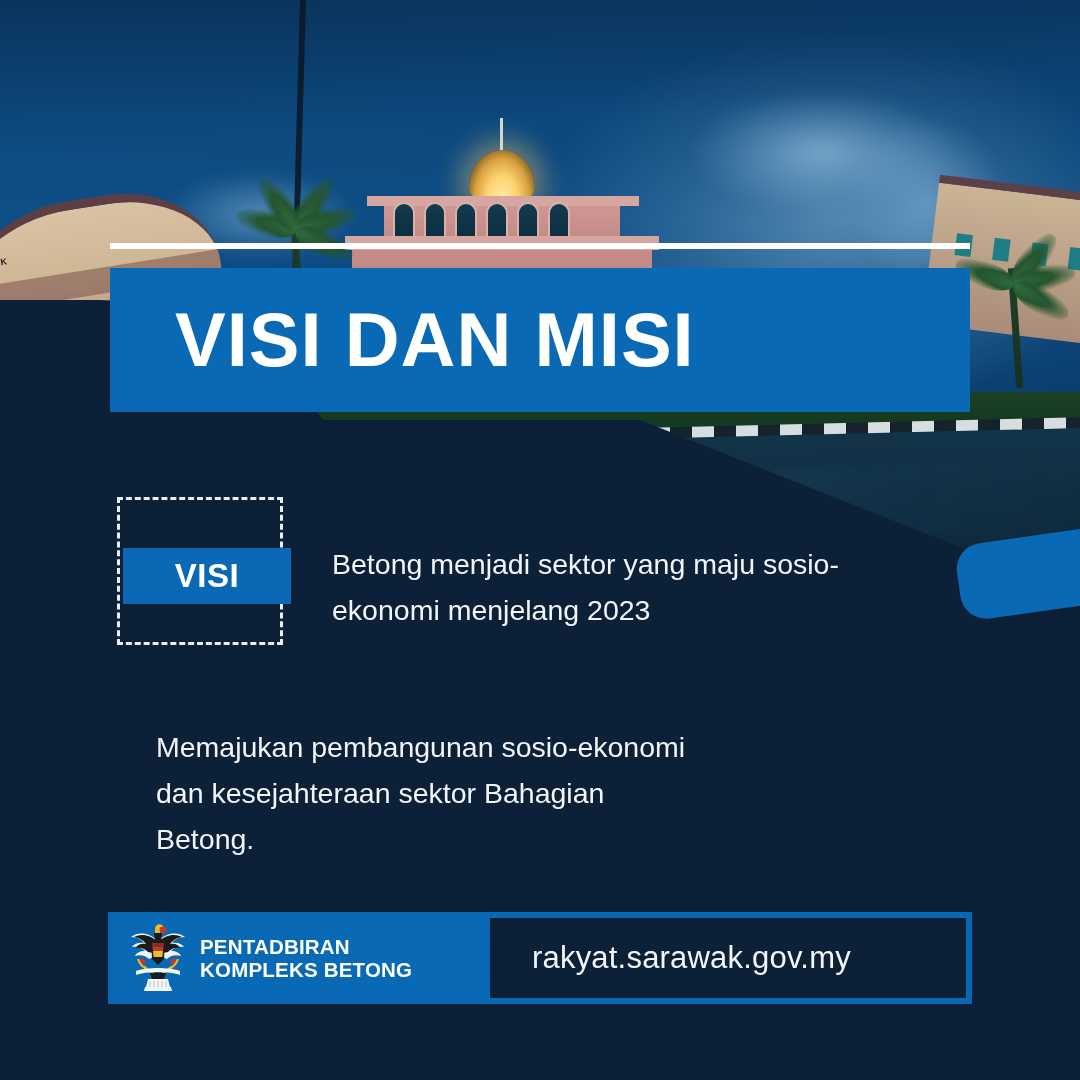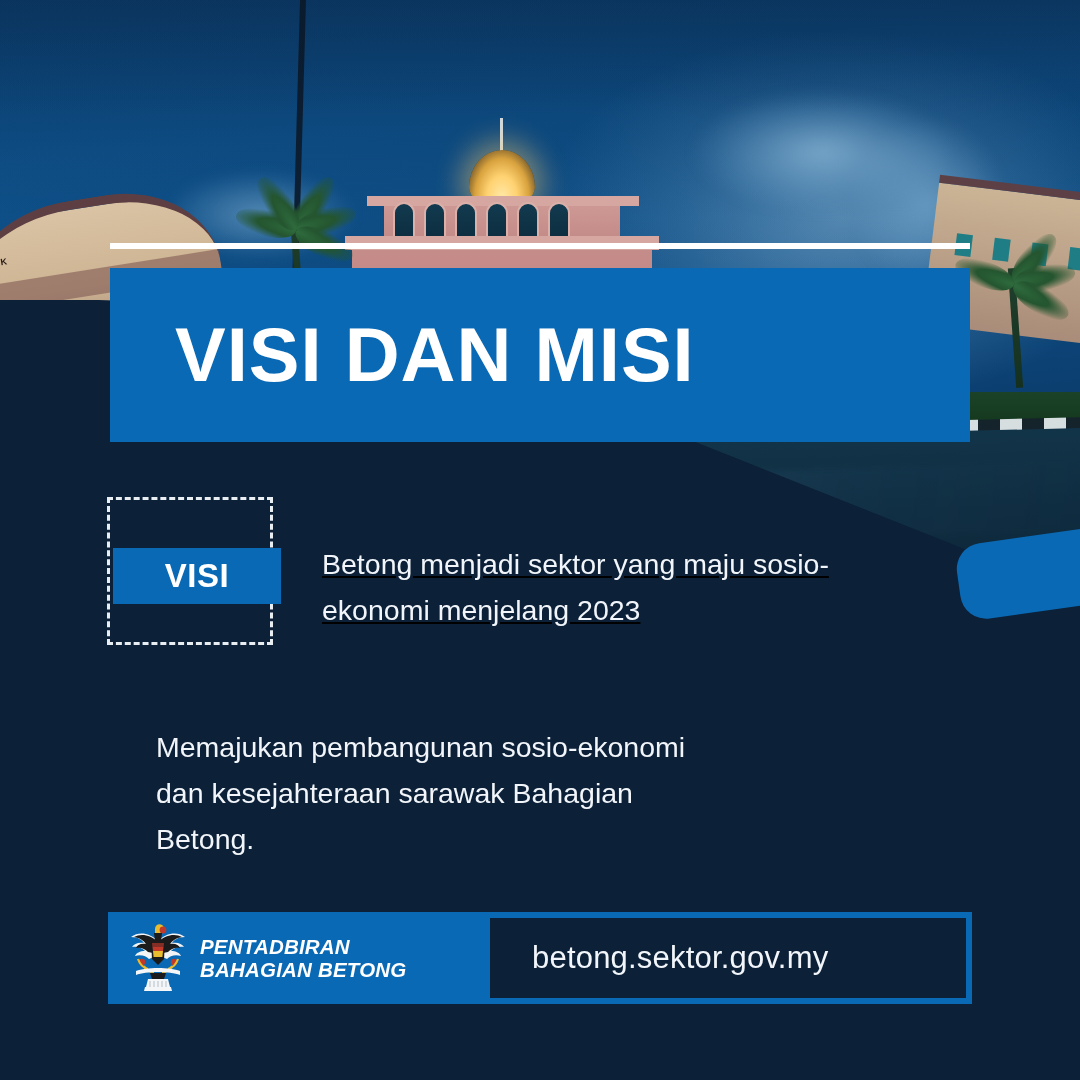--- a/index.html
+++ b/index.html
@@ -210,35 +210,35 @@
     border-radius:26px 0 0 26px;
     transform:rotate(-8deg);
   }
 
   
   .rule{
     position:absolute; left:110px; top:243px; width:860px; height:6px;
     background:#ffffff;
   }
   .title-banner{
-    position:absolute; left:110px; top:268px; width:860px; height:174px;
+    position:absolute; left:110px; top:268px; width:860px; height:144px;
     background:#0a69b4;
     display:flex; align-items:center;
   }
   .title-text{
     margin-left:65px;
     color:#ffffff;
     font-size:76px; font-weight:bold;
     letter-spacing:1px; line-height:1;
     white-space:nowrap;
   }
 
   
   .block{ position:absolute; display:flex; align-items:flex-start; }
-  .block.visi{ left:107px; top:497px;text-decoration:underline; }
+  .block.visi{ left:117px; top:497px; }
   .block.misi{ left:107px; top:702px; }
 
   .tag-box{
     position:relative;
     width:166px; height:148px;
     border:3px dashed #e9eef3;
     display:flex; align-items:center;
     flex:0 0 auto;
   }
   .tag-strip{
@@ -262,21 +262,21 @@
   .block.misi .body-text{ padding-top:22px; }
 
   
   .footer{
     position:absolute; left:108px; top:912px; width:864px; height:92px;
     background:#0a69b4;
     display:flex; align-items:stretch;
   }
   .brand{
     flex:0 0 382px;
-    display:flex; align-items:center; padding-left:18px;font-style:italic;
+    display:flex; align-items:center; padding-left:18px;
   }
   .crest{
     width:64px; height:74px; position:relative; flex:0 0 auto; margin-right:10px;
   }
   .brand-name{
     color:#ffffff; font-size:20.5px; font-weight:bold;
     line-height:23px; letter-spacing:.2px;
   }
   .url-panel{
     flex:1 1 auto;
@@ -390,21 +390,21 @@
   <div class="block visi">
     <div class="tag-box">
       <div class="tag-strip">
         <span class="tag-label">VISI</span>
       </div>
     </div>
     <div class="body-text">Betong menjadi sektor yang maju sosio-ekonomi menjelang 2023</div>
   </div>
 
   <div class="block misi">
-    <div class="body-text">Memajukan pembangunan sosio-ekonomi dan kesejahteraan sarawak Bahagian Betong.</div>
+    <div class="body-text">Memajukan pembangunan sosio-ekonomi dan kesejahteraan sektor Bahagian Betong.</div>
   </div>
 
   <div class="footer">
     <div class="brand">
       <div class="crest">
         <svg viewBox="0 0 64 74" width="64" height="74" aria-hidden="true">
 
           <path d="M32 20 C24 12 13 10 5 16 C12 16 16 19 18 22 C12 21 8 23 6 26 C12 25 16 27 19 30
                    C14 30 10 32 9 35 C15 33 20 35 23 38 L32 34 Z" fill="#f2f4f6"></path>
           <path d="M32 20 C40 12 51 10 59 16 C52 16 48 19 46 22 C52 21 56 23 58 26 C52 25 48 27 45 30
@@ -433,21 +433,21 @@
           <path d="M10 50 C20 46 44 46 54 50 L54 54 C44 50 20 50 10 54 Z" fill="#f4f6f8"></path>
 
           <path d="M24 52 L40 52 L38 58 L26 58 Z" fill="#1b1b1b"></path>
           <path d="M22 58 L42 58 L44 66 L20 66 Z" fill="#f4f6f8"></path>
           <path d="M24 60 L24 66 M28 60 L28 66 M32 60 L32 66 M36 60 L36 66 M40 60 L40 66" stroke="#b9c3cc" stroke-width="1.1"></path>
           <path d="M19 66 L45 66 L46 70 L18 70 Z" fill="#f4f6f8"></path>
         </svg>
       </div>
       <div class="brand-name">
         <div>PENTADBIRAN</div>
-        <div>BAHAGIAN BETONG</div>
+        <div>KOMPLEKS BETONG</div>
       </div>
     </div>
     <div class="url-panel">
-      <span class="url-text">betong.sektor.gov.my</span>
+      <span class="url-text">rakyat.sarawak.gov.my</span>
     </div>
   </div>
 
 </div>
 
 </body></html>

